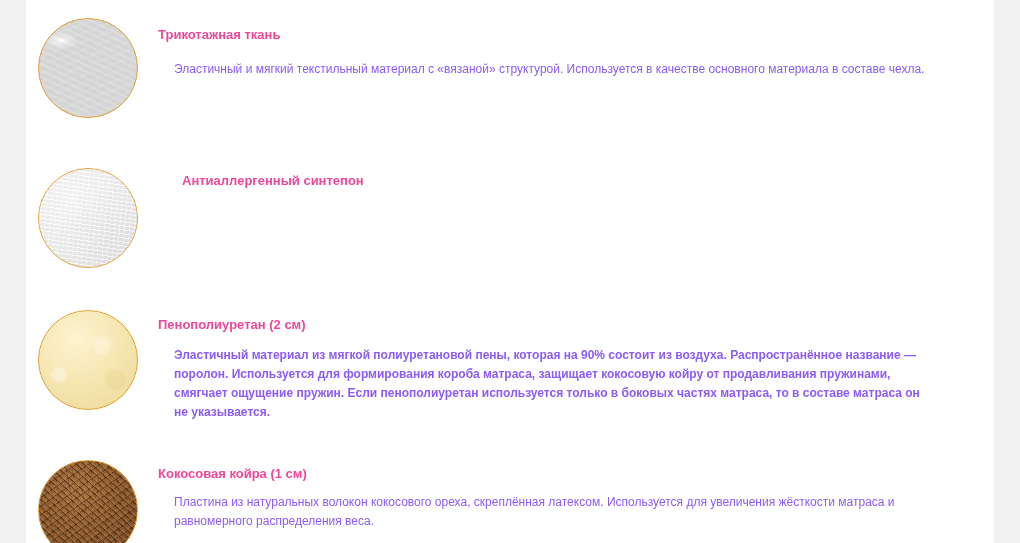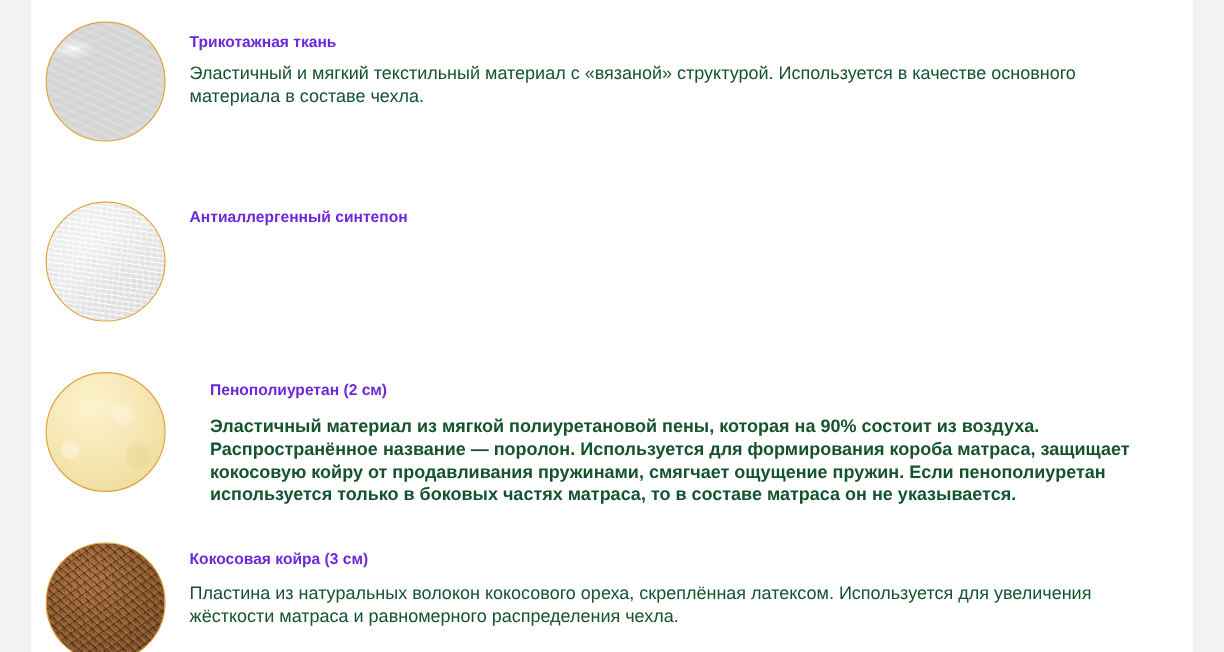--- a/index.html
+++ b/index.html
@@ -115,43 +115,43 @@
       repeating-linear-gradient(-35deg, rgba(45,26,10,0.45) 0 1px, rgba(190,140,95,0.18) 1px 4px, rgba(255,255,255,0) 4px 7px),
       repeating-linear-gradient(80deg, rgba(70,40,18,0.30) 0 1px, rgba(255,255,255,0) 1px 6px);
     opacity: .95;
   }
   .content {
     flex: 1 1 auto;
     padding-top: 5px;
     padding-right: 48px;
   }
   .material-title {
-    color: #6d28d9;
+    color: #ec4899;
     font-size: 13px;
     font-weight: bold;
     line-height: 18px;
     margin: 0 0 8px 0;
   }
   .material-desc {
-    color: #14532d;
-    font-size: 15px;
+    color: #8b5cf6;
+    font-size: 12px;
     line-height: 19px;
-    margin: 0;
+    margin: 16px;
   }
   
   .row-1 .content { padding-top: 8px; }
   .row-2 .content { padding-top: 4px; }
   .row-2 .material-desc { margin-top: 22px; }
   .row-3 .content { padding-top: 6px; }
   .row-3 .material-desc { margin-top: 12px; font-weight: bold; }
   .row-4 .content { padding-top: 5px; }
   .row-4 .material-desc { margin-top: 10px; }
   .row-1 { margin-top: 8px; }
-  .row-2 { margin-top: 30px; }
-  .row-3 { margin-top: 22px; gap: 17px; }
+  .row-2 { margin-top: 30px; gap: 24px; }
+  .row-3 { margin-top: 22px; }
   .row-4 { margin-top: 22px; }
 </style>
 </head>
 <body>
 
 <div class="page">
   <div class="materials-list">
 
     <div class="material-row row-1">
       <div class="thumb-wrap">
@@ -180,19 +180,19 @@
         <p class="material-title">Пенополиуретан (2 см)</p>
         <p class="material-desc">Эластичный материал из мягкой полиуретановой пены, которая на 90% состоит из воздуха. Распространённое название — поролон. Используется для формирования короба матраса, защищает кокосовую койру от продавливания пружинами, смягчает ощущение пружин. Если пенополиуретан используется только в боковых частях матраса, то в составе матраса он не указывается.</p>
       </div>
     </div>
 
     <div class="material-row row-4">
       <div class="thumb-wrap">
         <div class="thumb tex-coir"></div>
       </div>
       <div class="content">
-        <p class="material-title">Кокосовая койра (3 см)</p>
-        <p class="material-desc">Пластина из натуральных волокон кокосового ореха, скреплённая латексом. Используется для увеличения жёсткости матраса и равномерного распределения чехла.</p>
+        <p class="material-title">Кокосовая койра (1 см)</p>
+        <p class="material-desc">Пластина из натуральных волокон кокосового ореха, скреплённая латексом. Используется для увеличения жёсткости матраса и равномерного распределения веса.</p>
       </div>
     </div>
 
   </div>
 </div>
 
 </body></html>

